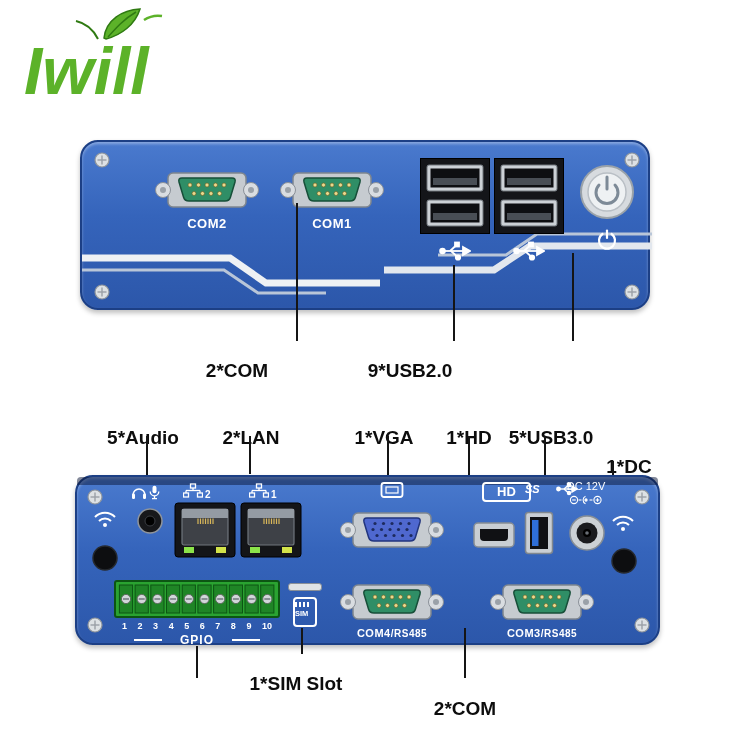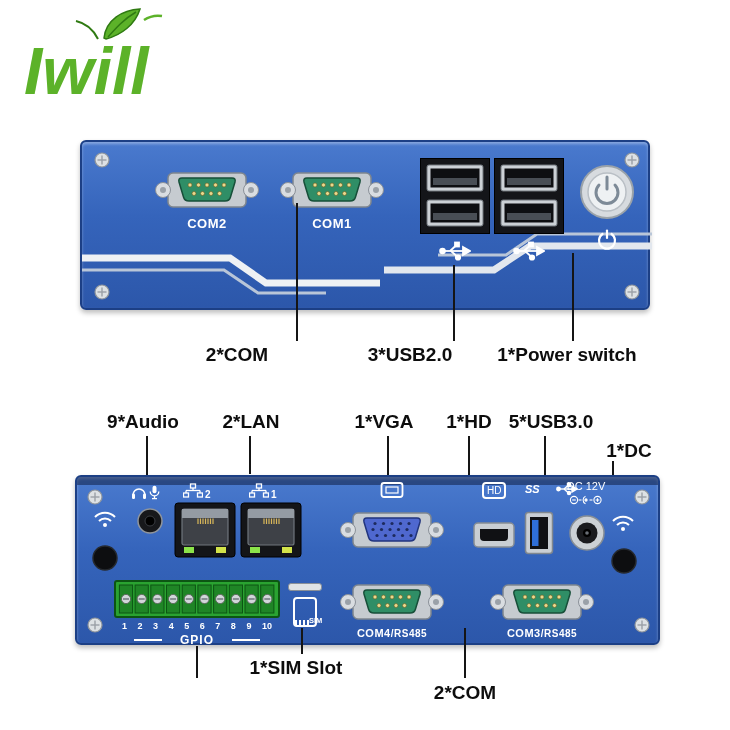--- a/index.html
+++ b/index.html
@@ -5,38 +5,38 @@
   * { margin:0; padding:0; box-sizing:border-box; }
   body { background:#fff; }
   .canvas {
     position:relative; width:730px; height:730px; background:#fff;
     font-family:"Liberation Sans", sans-serif; overflow:hidden;
   }
   .abs { position:absolute; }
   .panel {
     position:absolute;
     background:linear-gradient(180deg,#4a7ace 0%,#3564bb 45%,#2c57aa 100%);
-    border:2px solid #1c3f85; border-radius:6px;
+    border:2px solid #1c3f85; border-radius:18px;
     box-shadow: inset 0 2px 3px rgba(255,255,255,.35), 0 3px 5px rgba(0,0,0,.25);
   }
   .leader { position:absolute; width:2px; background:#151515; }
   .callout {
     position:absolute; transform:translateX(-50%);
-    font-weight:bold; font-size:19px; color:#0d0d0d; white-space:nowrap;
+    font-weight:bold; font-size:19px; color:#0d0d0d; white-space:nowrap;margin-top:16px;
   }
   .port-label {
     position:absolute; transform:translateX(-50%);
     color:#fff; font-weight:bold; font-size:13px; letter-spacing:.5px; white-space:nowrap;
   }
   .port-label .suffix { font-size:10px; font-weight:bold;text-align:center; }
   .icon-row { position:absolute; display:flex; align-items:flex-end; gap:2px; color:#fff; }
   .icon-num { font-size:10px; font-weight:bold; line-height:1; color:#fff; }
   .hd-badge {
     position:absolute; border:2px solid #fff; border-radius:4px; color:#fff;
-    font-size:10px; font-weight:normal; padding:1px 3px; line-height:1.1;
+    font-size:13px; font-weight:bold; padding:1px 13px; line-height:1.1;
   }
   .usb3-badge {
     position:absolute; display:flex; align-items:center; gap:16px;
     color:#fff; font-weight:bold; font-size:11px; font-style:italic;
   }
   .dc-label {
     position:absolute; transform:translateX(-50%); color:#fff;
     font-weight:normal; font-size:11px; white-space:nowrap;
   }
   .gpio-nums {
@@ -44,21 +44,21 @@
     color:#fff; font-size:9px; font-weight:bold;
   }
   .gpio-cap {
     position:absolute; display:flex; align-items:center; gap:18px;
     color:#fff; font-weight:bold; font-size:12px; letter-spacing:1px;
   }
   .gpio-cap .bar { height:2px; background:#fff; flex:1; }
   .sim-slot { position:absolute; background:#dfe3e6; border:1px solid #8a9098; border-radius:3px; }
   .sim-badge {
     position:absolute; border:2px solid #fff; border-radius:4px;
-    display:flex; flex-direction:row; align-items:flex-end;
+    display:flex; flex-direction:column; align-items:flex-start;
   }
   .sim-bars { display:flex; gap:2px; margin-top:3px; }
   .sim-bars i { width:2px; height:5px; background:#fff; display:block; }
   .sim-text { color:#fff; font-size:7.5px; font-weight:bold; margin-top:2px; }
 </style>
 </head>
 <body>
 
 <div class="canvas">
 
@@ -198,24 +198,23 @@
         <path d="M6.5 6 a8 8 0 1 0 9 0"></path>
         <line x1="11" y1="2.5" x2="11" y2="10"></line>
       </g>
     </svg>
   </div>
 
   <div class="leader" style="left:296px;top:203px;height:138px"></div>
   <div class="leader" style="left:453px;top:265px;height:76px"></div>
   <div class="leader" style="left:572px;top:253px;height:88px"></div>
   <div class="callout" style="left:237px;top:344px">2*COM</div>
-  <div class="callout" style="left:410px;top:344px">3*USB2.0</div>
-  <div class="callout" style="left:567px;top:344px">1*Power switch</div>
-
-  <div class="callout" style="left:143px;top:411px">9*Audio</div>
+  <div class="callout" style="left:410px;top:344px">9*USB2.0</div>
+
+  <div class="callout" style="left:143px;top:411px">5*Audio</div>
   <div class="callout" style="left:251px;top:411px">2*LAN</div>
   <div class="callout" style="left:384px;top:411px">1*VGA</div>
   <div class="callout" style="left:469px;top:411px">1*HD</div>
   <div class="callout" style="left:551px;top:411px">5*USB3.0</div>
   <div class="callout" style="left:629px;top:440px">1*DC</div>
   <div class="leader" style="left:146px;top:436px;height:50px"></div>
   <div class="leader" style="left:249px;top:436px;height:38px"></div>
   <div class="leader" style="left:387px;top:436px;height:42px"></div>
   <div class="leader" style="left:468px;top:436px;height:50px"></div>
   <div class="leader" style="left:544px;top:436px;height:47px"></div>

